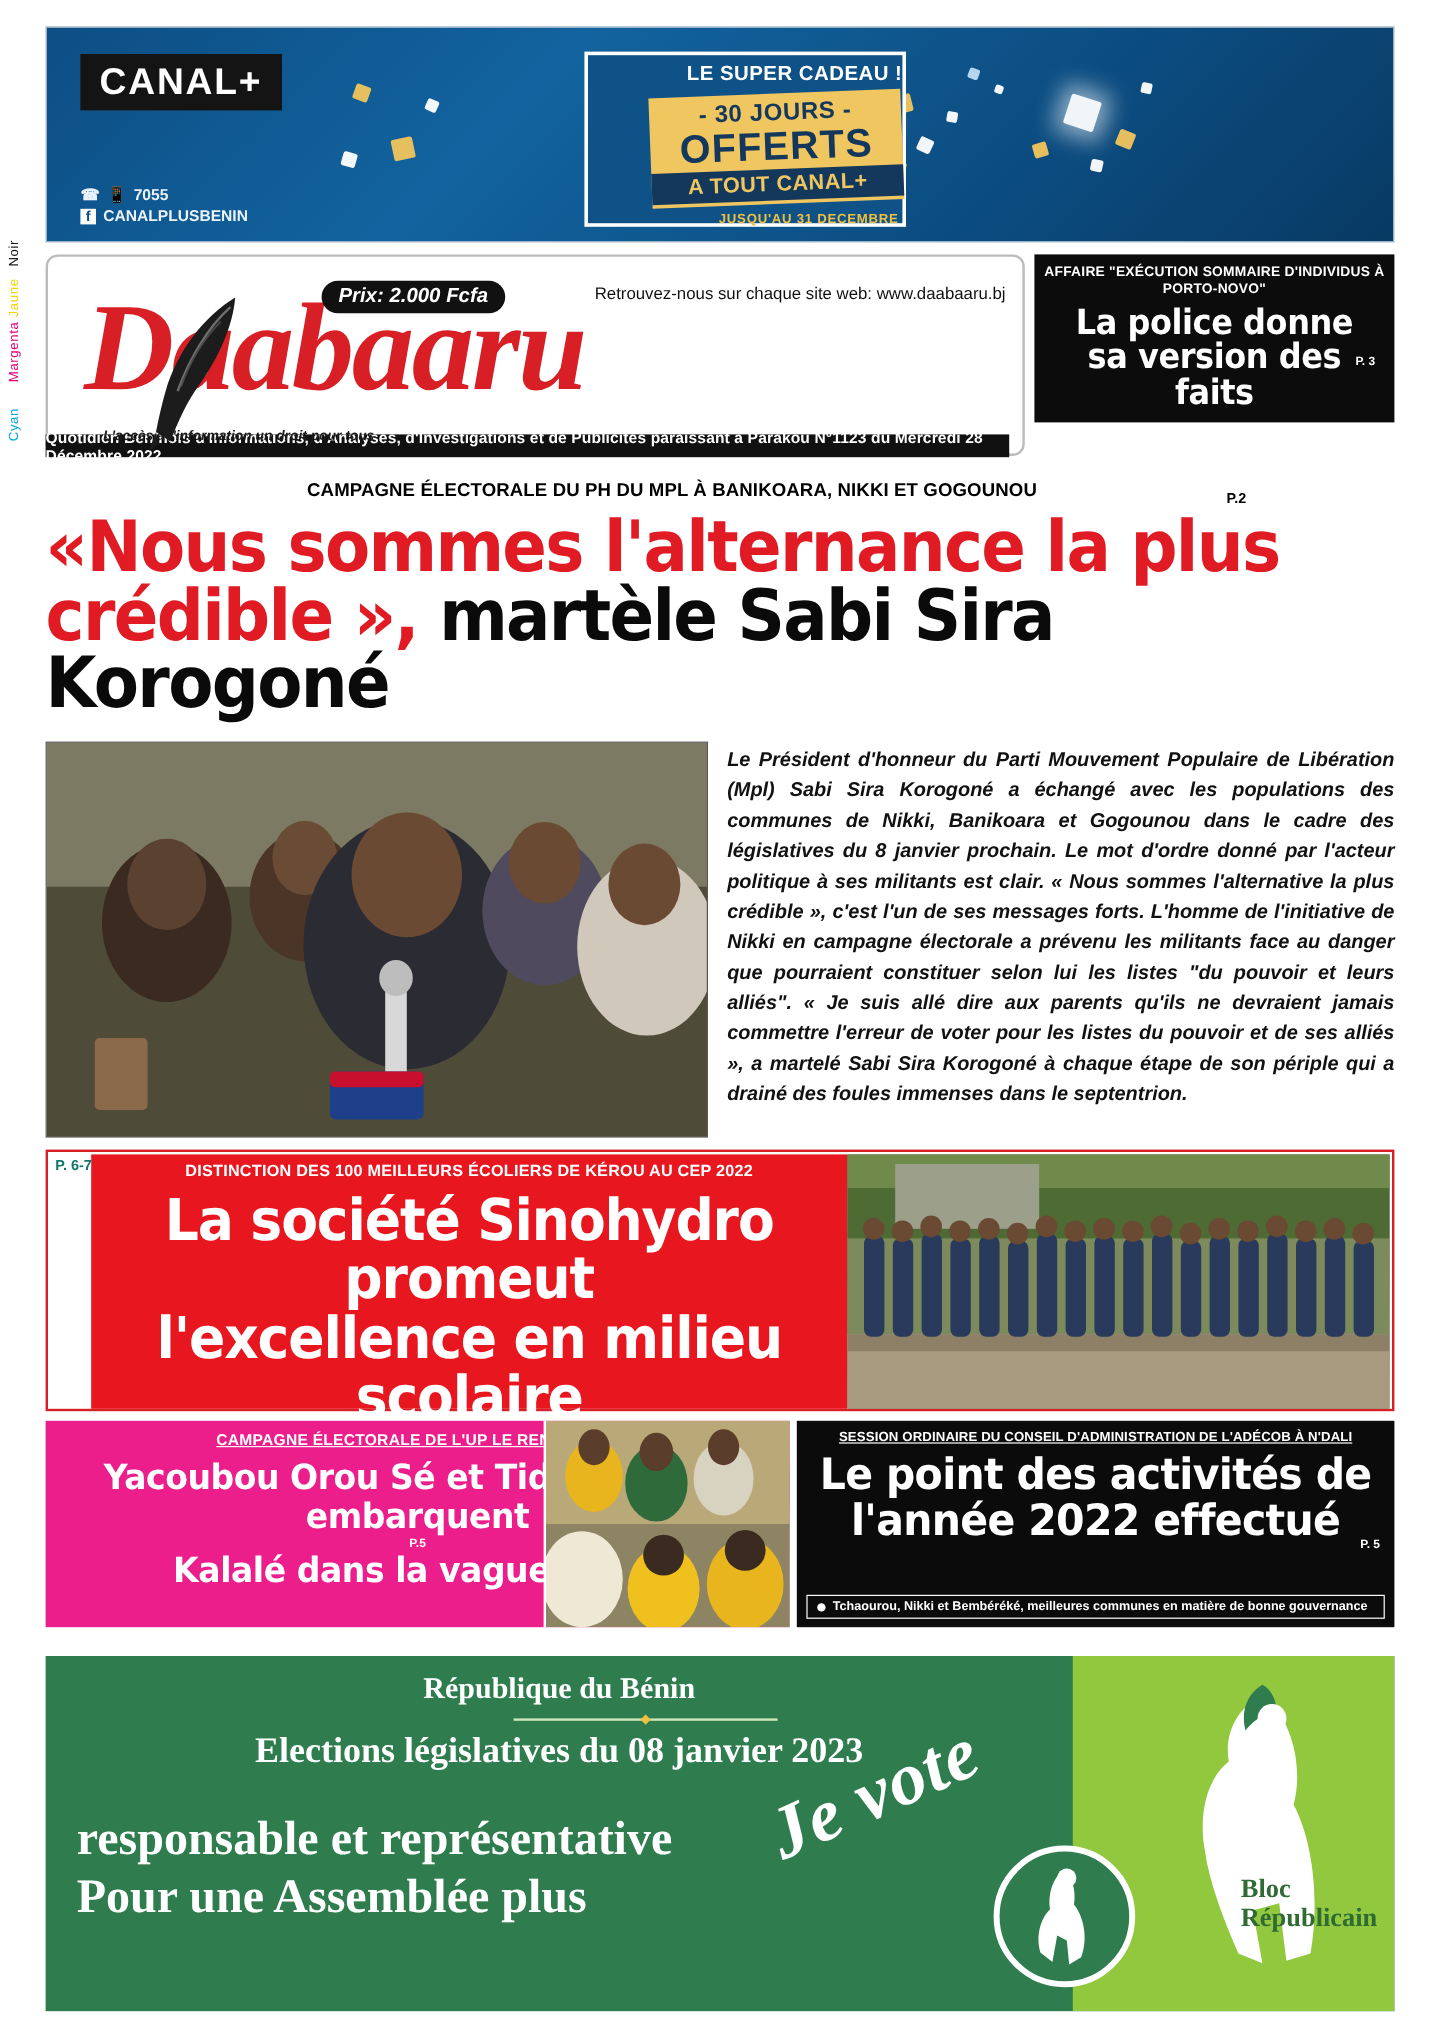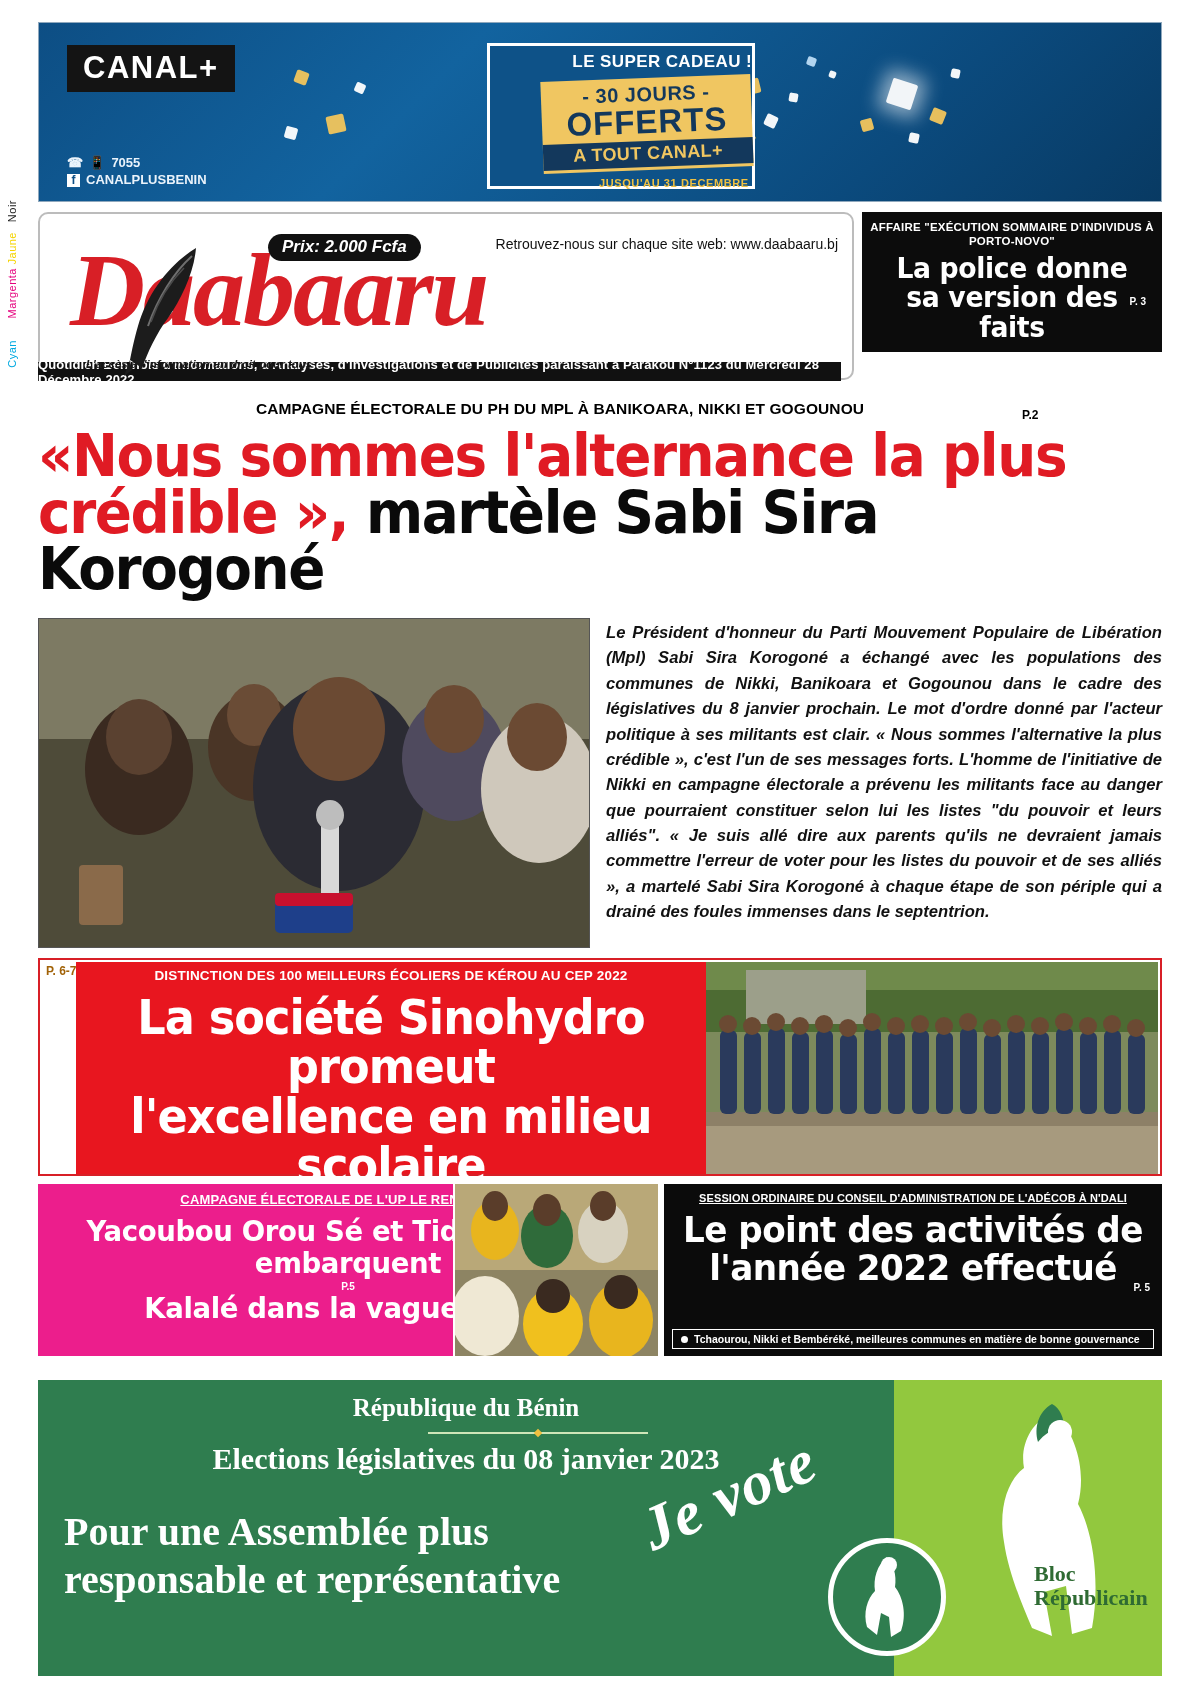--- a/index.html
+++ b/index.html
@@ -139,21 +139,21 @@
     font-family: "Liberation Sans", sans-serif;
     font-size: 16.6px; line-height: 1.53; font-style: italic; font-weight: 700;
     color: #111; text-align: justify;
   }
 
   
   .sino {
     position: absolute; left: 38px; top: 958px; width: 1124px; height: 218px;
     border: 2px solid #d81f26; background: #fff;
   }
-  .sino .pg { position: absolute; left: 6px; top: 4px; font-size: 12px; font-weight: 700; color:#a16207; }
+  .sino .pg { position: absolute; left: 6px; top: 4px; font-size: 12px; font-weight: 700; color:#0f766e; }
   .sino .redbox {
     position: absolute; left: 36px; top: 2px; width: 630px; height: 212px;
     background: #e8161f; color: #fff; padding-top: 6px;
   }
   .sino .kick {
     text-align: center; font-size: 13.5px; font-weight: 800; letter-spacing: .2px;
   }
   .sino .hl {
     margin-top: 10px; text-align: center;
     font-family: "DejaVu Sans", sans-serif; font-weight: 800;
@@ -466,22 +466,22 @@
     </div>
   </div>
 
   <div class="green">
     <div class="rightpanel"></div>
 
     <div class="g1">République du Bénin</div>
     <div class="rule"></div>
     <div class="g2">Elections législatives du 08 janvier 2023</div>
     <div class="g3">
+      <div>responsable et représentative</div>
       <div>Pour une Assemblée plus</div>
-      <div>responsable et représentative</div>
     </div>
 
     <div class="jevote">Je vote</div>
 
     <div class="circlelogo">
       <svg width="108" height="108" viewBox="0 0 108 108">
         <path d="M54 14 C44 22 40 36 42 48 C34 56 30 70 34 84 L44 92 L48 70 L56 74 L58 94 L68 88 C74 72 70 54 62 44 C64 32 60 20 54 14 Z" fill="#ffffff"></path>
         <circle cx="56" cy="22" r="8" fill="#ffffff"></circle>
       </svg>
     </div>

